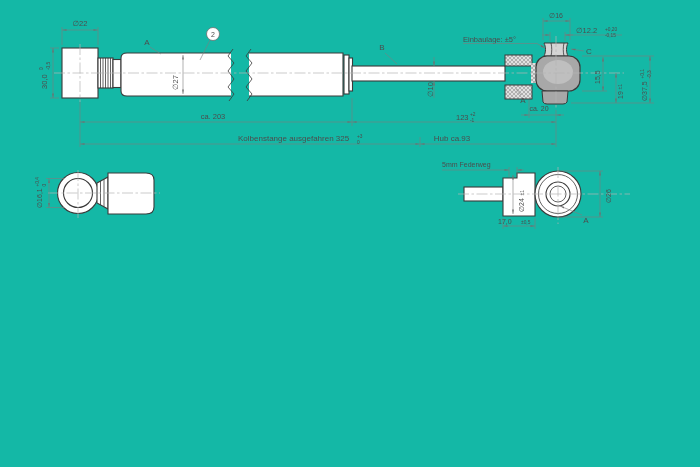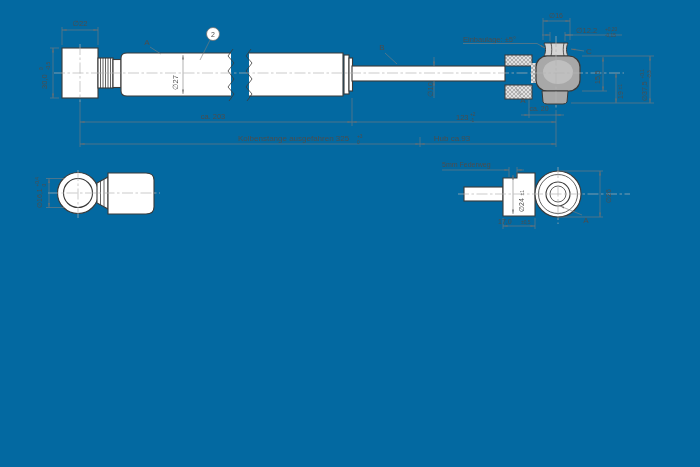--- a/index.html
+++ b/index.html
@@ -1,16 +1,16 @@
 <!DOCTYPE html>
 <html><head>
 <meta charset="utf-8">
 <style>
   html,body{margin:0;padding:0;background:#ffffff;}
-  #stage{width:700px;height:467px;background:#0369a1;position:relative;overflow:hidden;}
+  #stage{width:700px;height:467px;background:#14b8a6;position:relative;overflow:hidden;}
   text{font-family:"Liberation Sans", sans-serif; fill:#4d4d4d;}
   .dim{font-size:7.5px;}
   .dims{font-size:7px;}
   .dimL{font-size:8px;}
   .tol{font-size:4.8px;}
   .lbl{font-size:8px;}
   .outline{fill:#ffffff;stroke:#3a3a3a;stroke-width:1.1;}
   .edge{fill:none;stroke:#3a3a3a;stroke-width:1.1;}
   .edge2{fill:none;stroke:#3a3a3a;stroke-width:0.8;}
   .thin{fill:none;stroke:#7d7d7d;stroke-width:0.6;}

